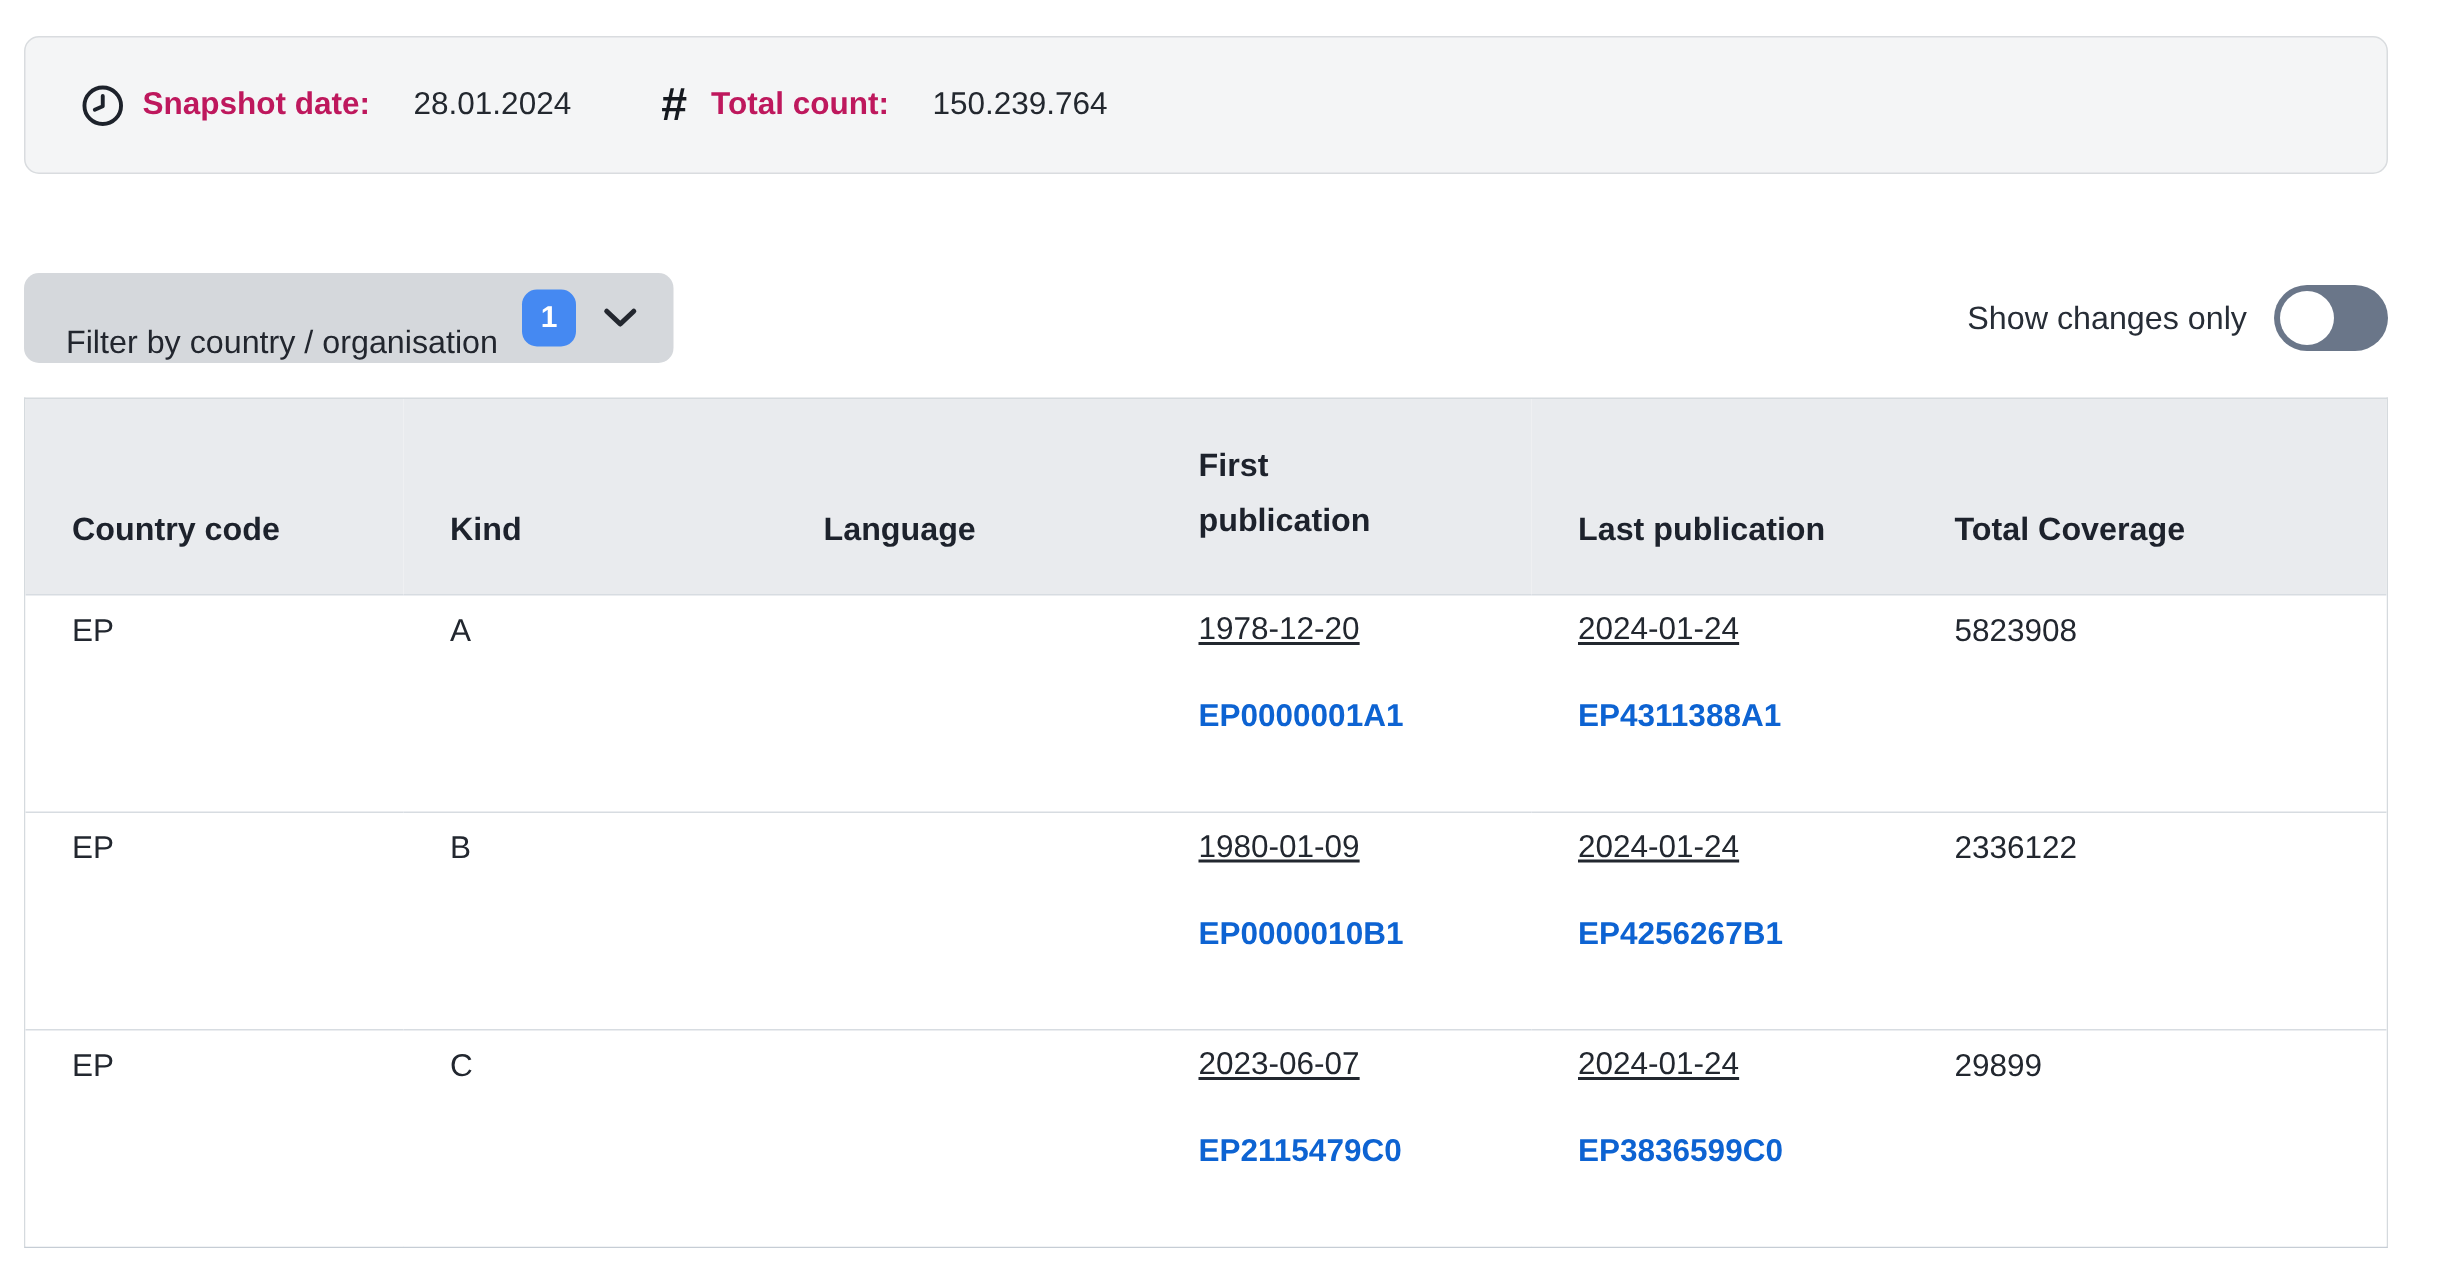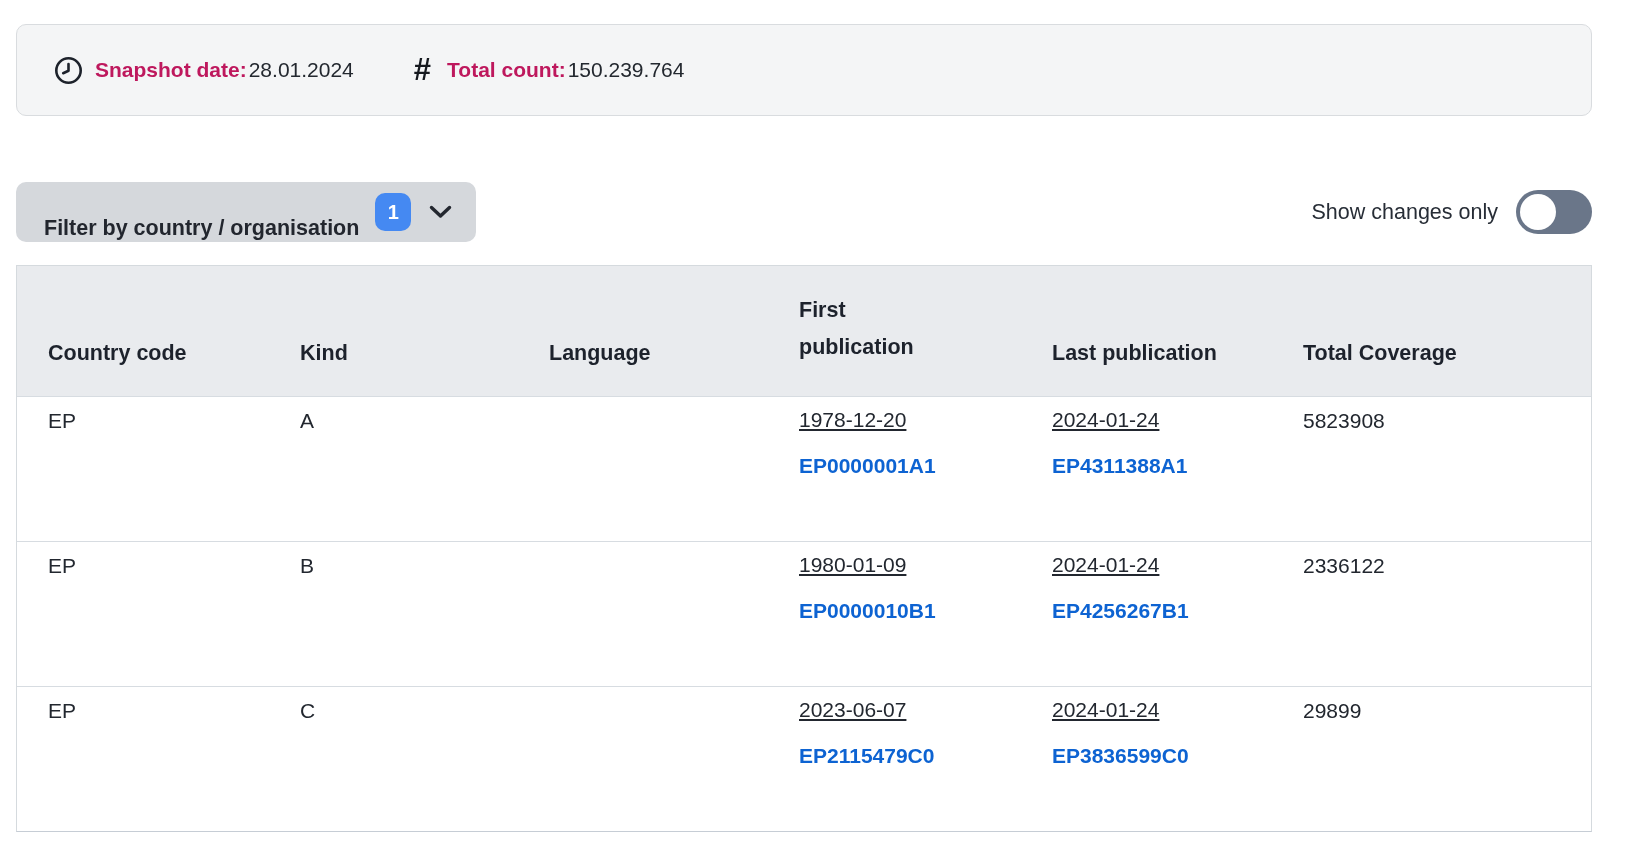--- a/index.html
+++ b/index.html
@@ -19,21 +19,21 @@
     background: #f4f5f6;
     border: 1px solid #d9dcdf;
     border-radius: 10px;
     display: flex;
     align-items: center;
     padding-left: 37px;
     font-size: 21px;
   }
   .snapshot-bar .clock-wrap { display: flex; align-items: center; margin-right: 12px; }
   .snapshot-bar .lbl { font-weight: 700; color: #be185d; }
-  .snapshot-bar .val { margin-left: 2px; color: #23282f; }
+  .snapshot-bar .val { margin-left: 29px; color: #23282f; }
   .snapshot-bar .hash {
     font-size: 31px; font-weight: 600; color: #15191f;
     margin-left: 60px; margin-right: 16px;
   }
 
   
   .filter-row {
     margin-top: 66px;
     display: flex;
     align-items: center;
@@ -45,21 +45,21 @@
     border: none;
     border-radius: 10px;
     display: flex;
     align-items: center;
     padding: 0 24px 0 28px;
     cursor: pointer;
     font-family: inherit;
   }
   .filter-btn .filter-label {
     font-size: 21.5px;
-    font-weight: 700;
+    font-weight: 400;
     color: #22262e;
     margin-top: 32px;
   }
   .filter-btn .badge {
     margin-left: 16px;
     min-width: 36px; height: 38px;
     background: #4589f2;
     border-radius: 10px;
     color: #ffffff;
     font-size: 20px; font-weight: 700;
@@ -109,21 +109,21 @@
     vertical-align: top;
     padding: 12px 10px 0 31px;
     font-size: 21px;
     color: #22272f;
     border-top: 1px solid #d7dce1;
     background: #ffffff;
   }
   td .pub-date { line-height: 1; text-decoration: underline; }
   td .pub-link {
     display: inline-block;
-    margin-top: 24px;
+    margin-top: 36px;
     font-size: 21px;
     font-weight: 700;
     color: #0d63d2;
     text-decoration: none;
     cursor: pointer;
   }
 </style>
 </head>
 <body>
 

